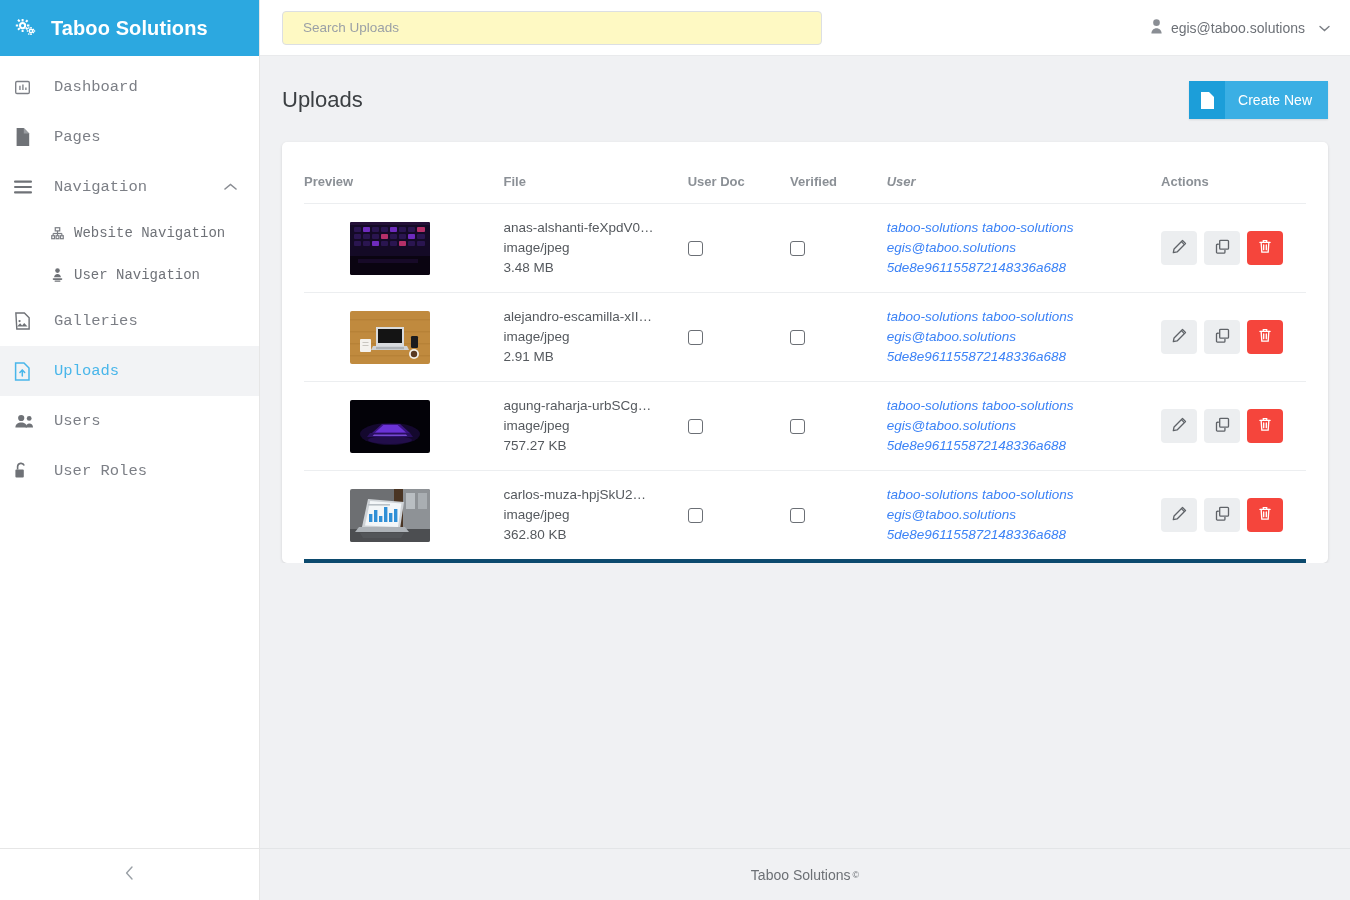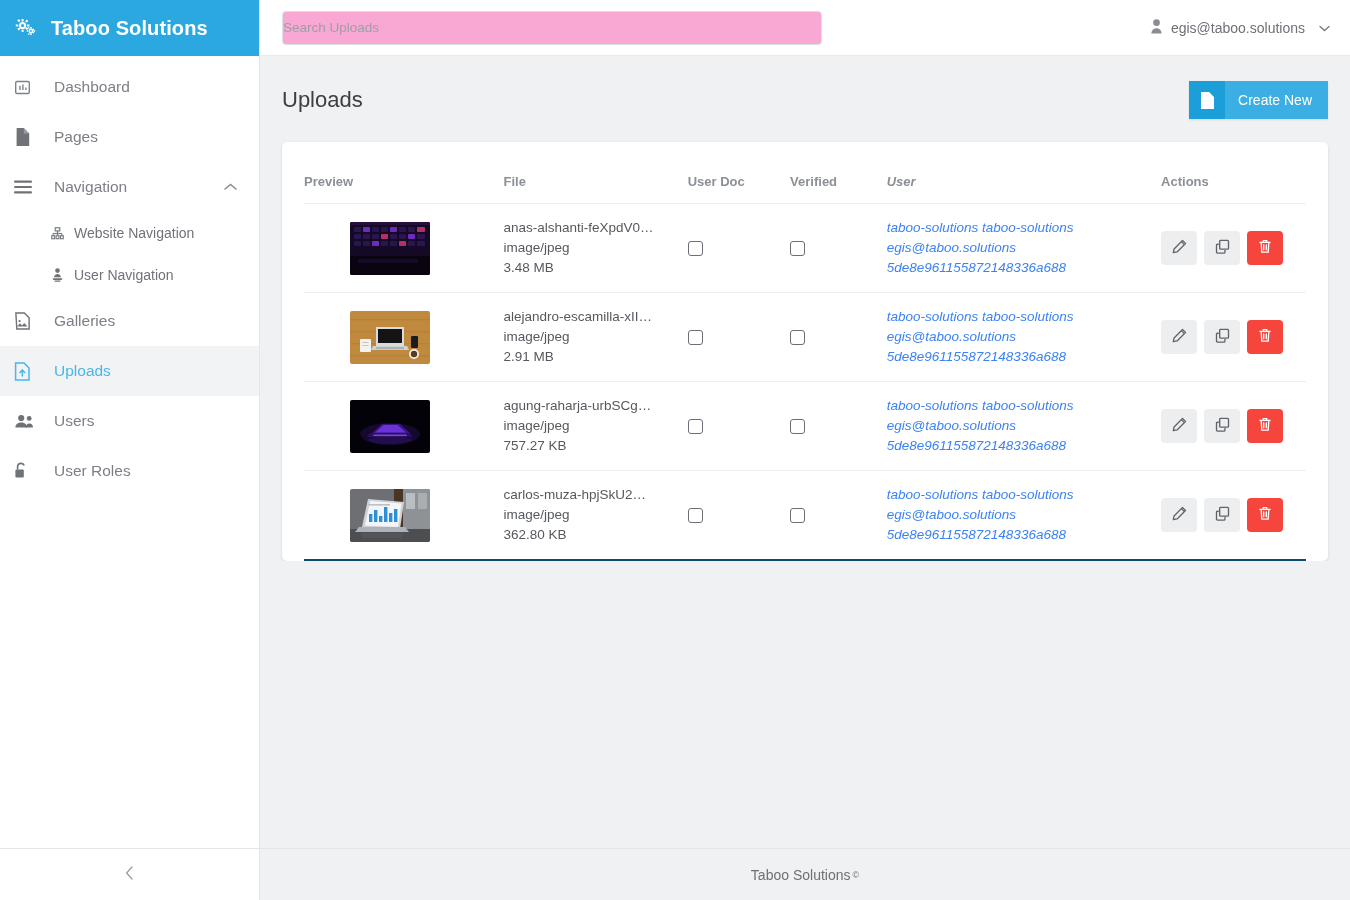--- a/index.html
+++ b/index.html
@@ -26,21 +26,21 @@
     display: flex; align-items: center;
     padding-left: 12px;
     gap: 13px;
     flex: 0 0 56px;
   }
   .brand-icon { width: 26px; height: 26px; display: flex; align-items: center; justify-content: center; }
   .brand-title {
     color: #ffffff; font-size: 20px; font-weight: bold;
     letter-spacing: 0.1px;
   }
-  .nav { padding-top: 6px; }
+  .nav { padding-top: 6px; font-family: Liberation Mono, monospace; }
   .nav-item {
     display: flex; align-items: center;
     height: 50px;
     padding-left: 14px;
     color: #7c7f86;
     font-size: 15.5px;
     cursor: pointer;
     position: relative;
   }
   .nav-item .nav-icon {
@@ -79,24 +79,24 @@
   .topbar {
     height: 56px; flex: 0 0 56px;
     background: #ffffff;
     border-bottom: 1px solid #e9eaec;
     display: flex; align-items: center;
     padding: 0 20px 0 22px;
   }
   .search-input {
     width: 540px; height: 34px;
     border: 1px solid #dcdfe3; border-radius: 4px;
-    padding: 0 0;
+    padding: 0 20px;
     font-size: 13.5px; color: #55585d;
     font-family: "Liberation Sans", sans-serif;
-    outline: none; background: #f9a8d4;
+    outline: none; background: #fef9c3;
   }
   .search-input::placeholder { color: #9ba0a6; }
   .topbar-right {
     margin-left: auto; display: flex; align-items: center; gap: 8px;
     color: #6d7177; font-size: 14px; cursor: pointer;
   }
   .topbar-right .caret { font-size: 11px; margin-left: 6px; color: #7a7e84; }
 
   .page-head {
     display: flex; align-items: center;
@@ -134,21 +134,21 @@
     font-size: 13px; color: #8b9096; font-weight: bold;
     padding: 32px 0 14px 0;
     border-bottom: 1px solid #eceef0;
   }
   tbody td {
     padding: 14px 0;
     border-bottom: 1px solid #eceef0;
     vertical-align: middle;
     font-size: 13.5px; color: #4a4e53;
   }
-  tbody tr:last-child td { border-bottom: 2px solid #0c4a6e; }
+  tbody tr:last-child td { border-bottom: 4px solid #0c4a6e; }
 
   .col-preview { width: 200px; }
   .col-file    { width: 185px; }
   .col-userdoc { width: 103px; }
   .col-verified{ width: 97px; }
   .col-user    { width: 275px; font-style: italic; }
   .col-actions { width: 145px; }
 
   .thumb {
     width: 80px; height: 53px;

